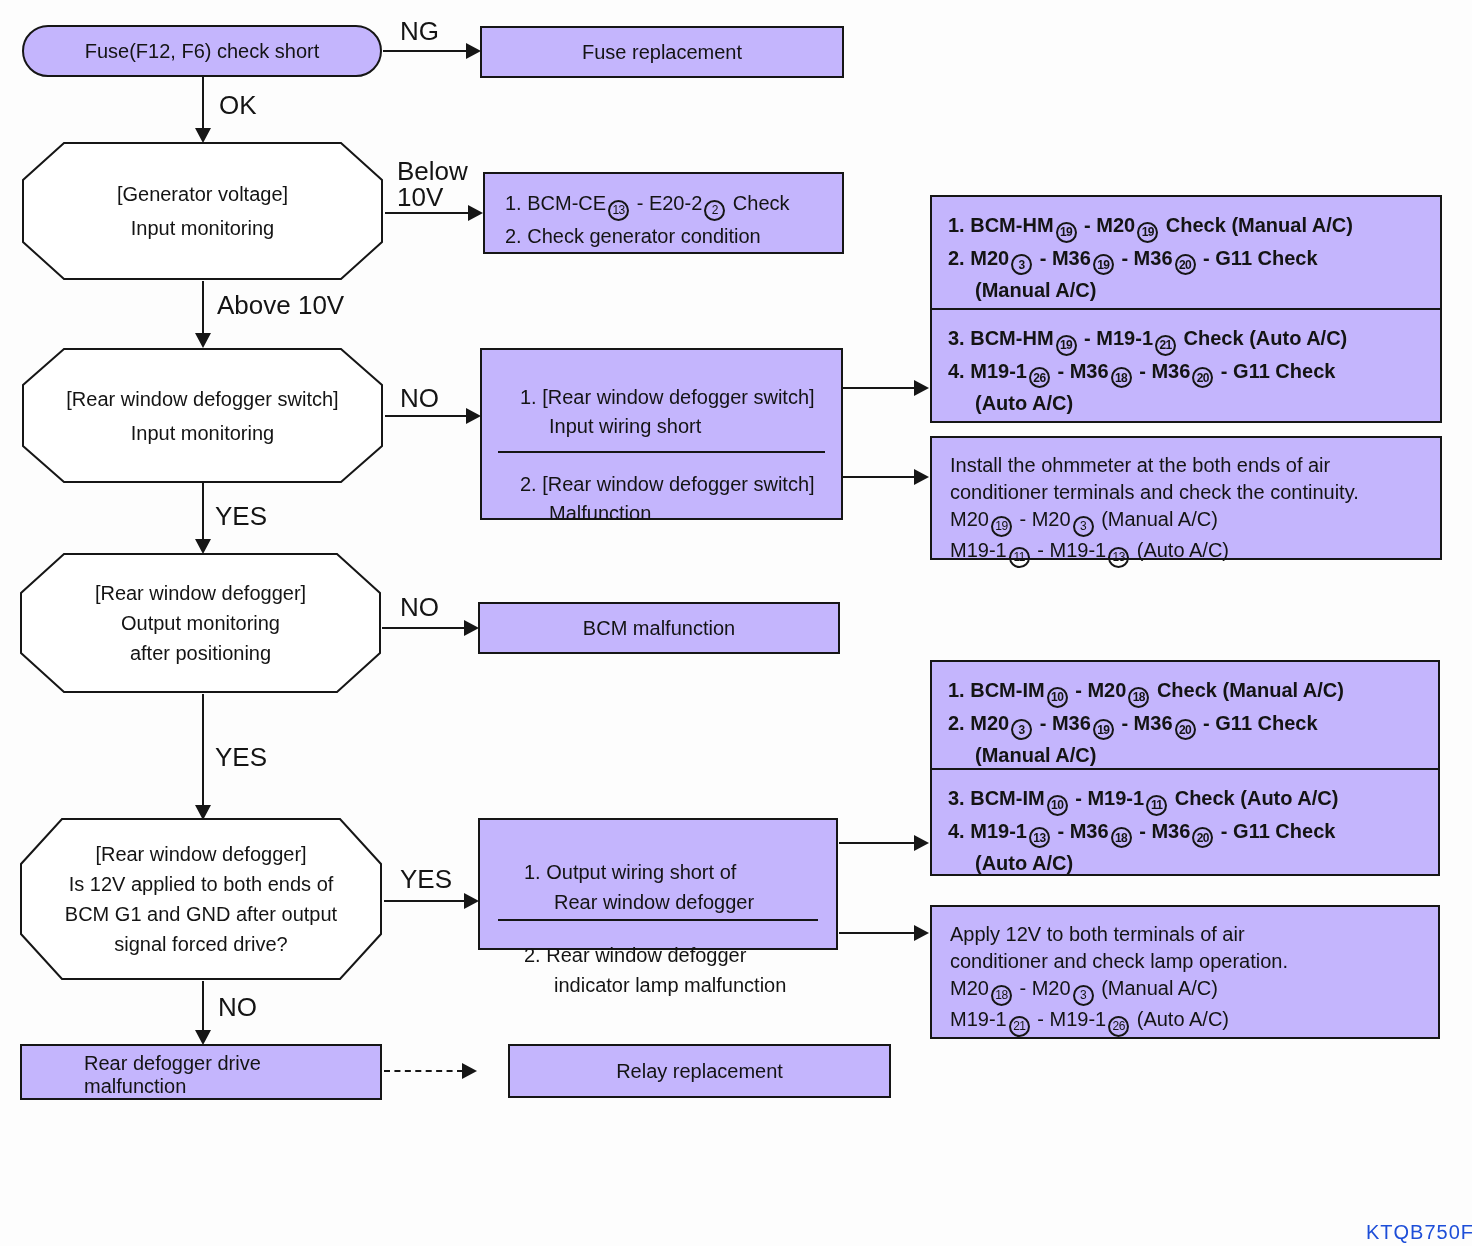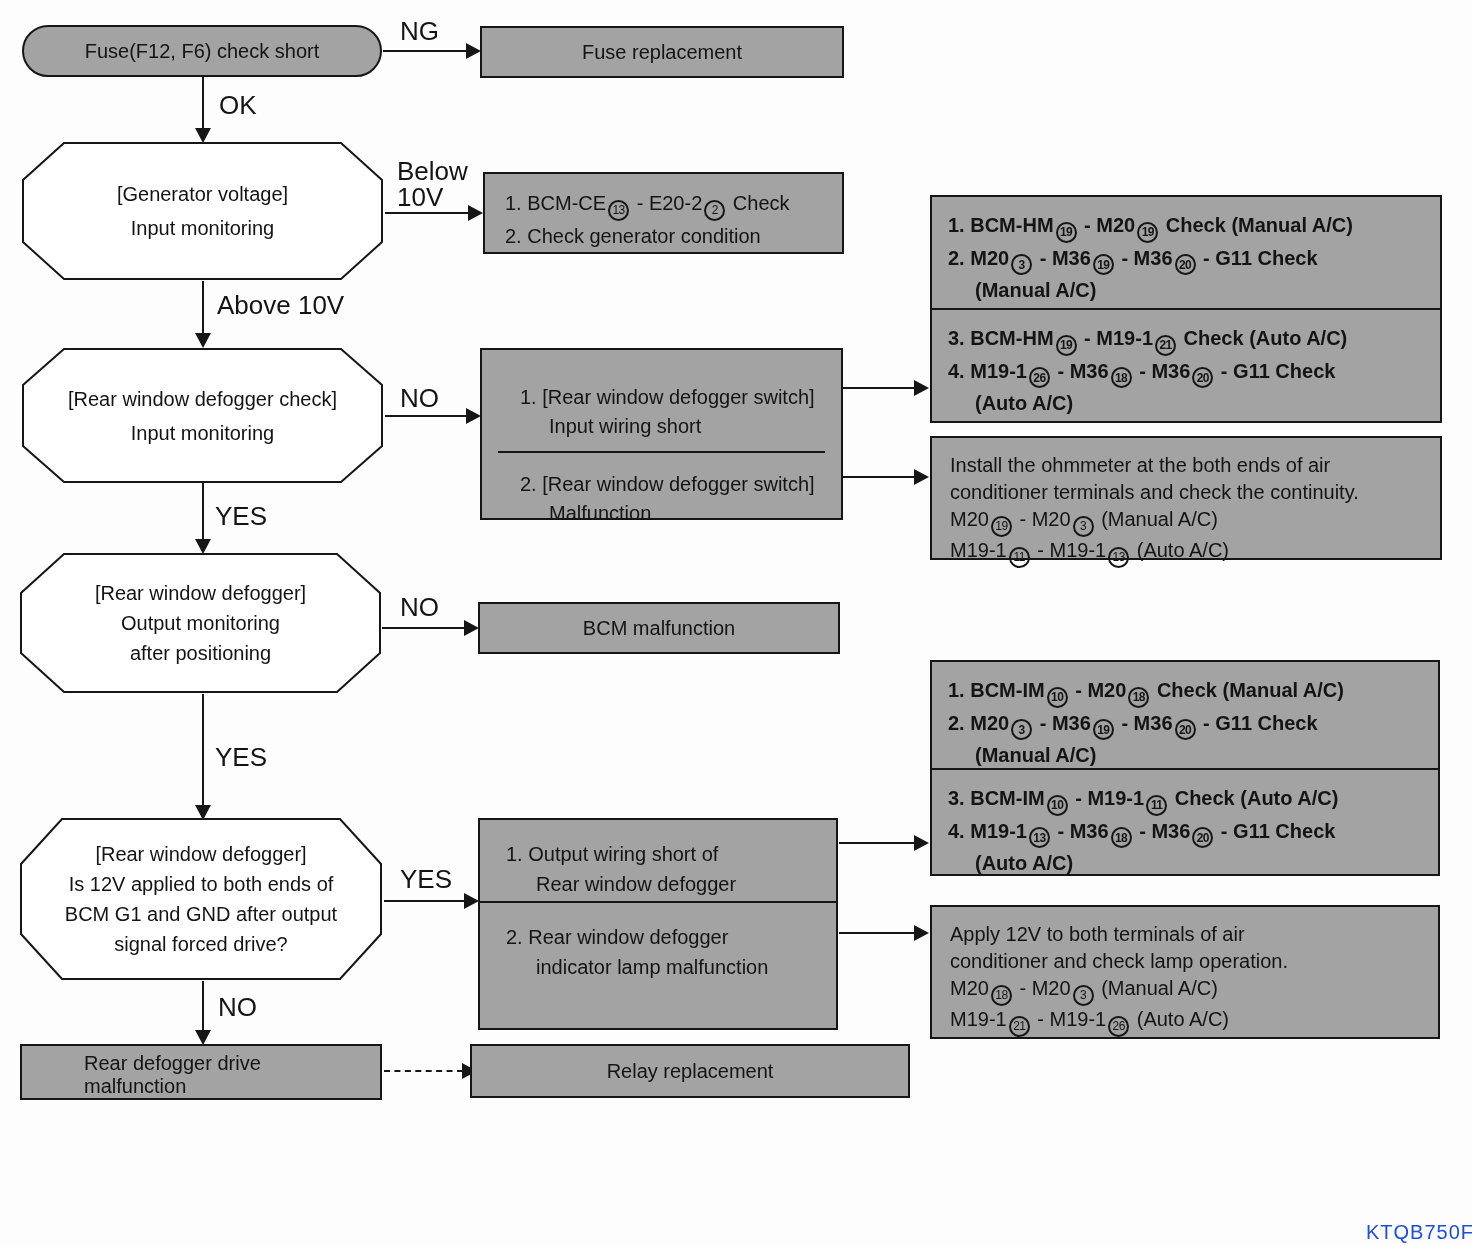--- a/index.html
+++ b/index.html
@@ -1,18 +1,18 @@
 <!DOCTYPE html>
 <html><head>
 <meta charset="utf-8">
 <style>
   html,body{margin:0;padding:0;background:#fff;}
   .canvas{position:relative;width:1472px;height:1246px;background:#fdfdfd;color:#141414;
           font-family:"Liberation Sans","DejaVu Sans",sans-serif;overflow:hidden;}
-  .box{position:absolute;border:2px solid #161616;background:#a3a3a3;box-sizing:border-box;font-size:20px;}
+  .box{position:absolute;border:2px solid #161616;background:#c4b5fd;box-sizing:border-box;font-size:20px;}
   .center{display:flex;align-items:center;justify-content:center;text-align:center;}
   .rounded{border-radius:27px;}
   .oct{position:absolute;}
   .oct svg{position:absolute;left:0;top:0;width:100%;height:100%;}
   .otext{position:absolute;left:0;top:0;right:0;bottom:0;display:flex;flex-direction:column;
          align-items:center;justify-content:center;text-align:center;font-size:20px;line-height:30px;}
   .lh34{line-height:34px;}
   .ln{white-space:nowrap;}
   .sec{box-sizing:border-box;}
   .secline{border-bottom:2px solid #161616;}
@@ -80,21 +80,21 @@
 
   <div class="vl" style="left:202px;top:281px;height:53px"></div>
   <div class="ah-d" style="left:195px;top:333px"></div>
   <div class="edge-label" style="left:217px;top:292px">Above 10V</div>
 
   <div class="oct" style="left:22px;top:348px;width:361px;height:135px">
     <svg viewBox="0 0 361 135" preserveAspectRatio="none">
       <polygon points="42,1 319,1 360,37 360,98 319,134 42,134 1,98 1,37" fill="#fff" stroke="#161616" stroke-width="2"></polygon>
     </svg>
     <div class="otext lh34">
-      <div class="ln">[Rear window defogger check]</div>
+      <div class="ln">[Rear window defogger switch]</div>
       <div class="ln">Input monitoring</div>
     </div>
   </div>
 
   <div class="edge-label" style="left:400px;top:385px">NO</div>
   <div class="hl" style="left:385px;top:415px;width:82px"></div>
   <div class="ah-r" style="left:466px;top:408px"></div>
 
   <div class="box" style="left:480px;top:348px;width:363px;height:172px;padding:16px">
     <div class="sec secline splitA" style="height:87px">
@@ -167,21 +167,21 @@
       <div class="ln">Is 12V applied to both ends of</div>
       <div class="ln">BCM G1 and GND after output</div>
       <div class="ln">signal forced drive?</div>
     </div>
   </div>
 
   <div class="edge-label" style="left:400px;top:866px">YES</div>
   <div class="hl" style="left:384px;top:900px;width:81px"></div>
   <div class="ah-r" style="left:464px;top:893px"></div>
 
-  <div class="box" style="left:478px;top:818px;width:360px;height:212px;padding:0">
+  <div class="box" style="left:478px;top:818px;width:360px;height:132px;padding:18px">
     <div class="sec secline splitB" style="height:83px">
       <div class="ln">1. Output wiring short of</div>
       <div class="ln indentB">Rear window defogger</div>
     </div>
     <div class="sec splitB">
       <div class="ln">2. Rear window defogger</div>
       <div class="ln indentB">indicator lamp malfunction</div>
     </div>
   </div>
 
@@ -213,19 +213,19 @@
   <div class="vl" style="left:202px;top:981px;height:50px"></div>
   <div class="ah-d" style="left:195px;top:1030px"></div>
   <div class="edge-label" style="left:218px;top:994px">NO</div>
 
   <div class="box relaybox" style="left:20px;top:1044px;width:362px;height:56px">
     <div class="ln">Rear defogger drive</div>
     <div class="ln">malfunction</div>
   </div>
   <div class="dash" style="left:384px;top:1070px;width:79px"></div>
   <div class="ah-r" style="left:462px;top:1063px"></div>
-  <div class="box center" style="left:470px;top:1044px;width:440px;height:54px">
+  <div class="box center" style="left:508px;top:1044px;width:383px;height:54px">
     <span>Relay replacement</span>
   </div>
 
   <div class="figcode" style="left:1366px;top:1221px">KTQB750F</div>
 
 </div>
 
 </body></html>

